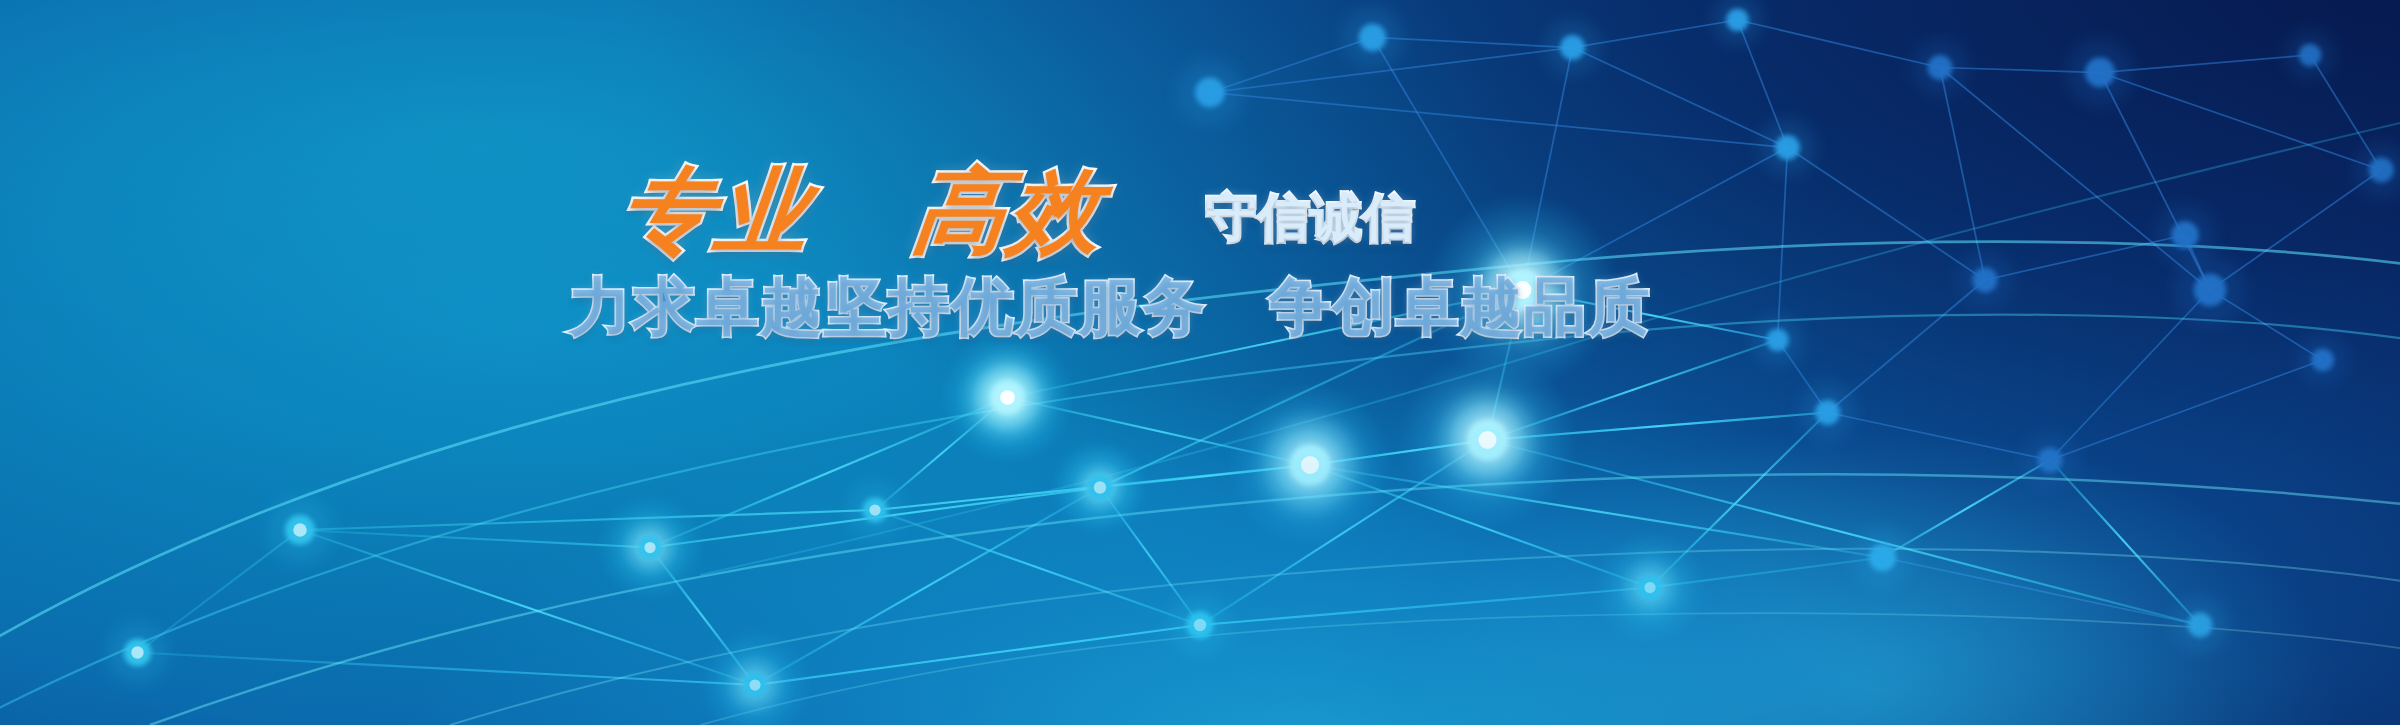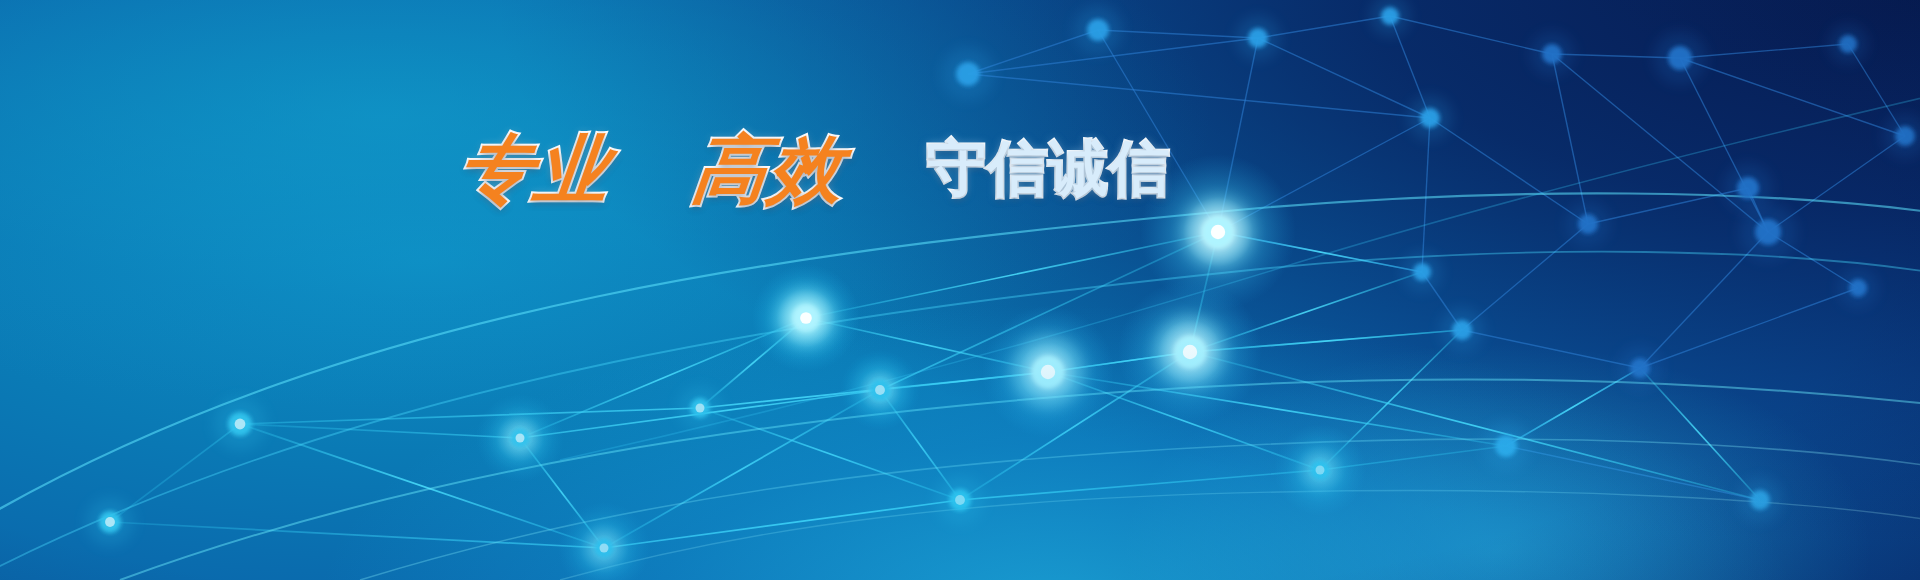--- a/index.html
+++ b/index.html
@@ -54,21 +54,21 @@
     text-shadow:0 0 10px rgba(255,255,255,.35), 0 3px 7px rgba(2,24,60,.45);
     display:inline-block;
     transform:skewX(-6deg);
   }
   #headline .gap{display:inline-block;width:26px;}
   #headline .kw2{
     color:#d8ecfb;
     font-family:"Liberation Sans","DejaVu Sans",sans-serif;
     font-style:normal;
     font-weight:bold;
-    font-size:60px;
+    font-size:41px;
     -webkit-text-stroke:3px #ffffff;
     paint-order:stroke fill;
     text-shadow:0 0 8px rgba(180,225,255,.5), 0 3px 6px rgba(2,24,60,.4);
     display:inline-block;
     vertical-align:6px;
     letter-spacing:1px;
   }
 
   #subline{
     margin-top:14px;
@@ -280,16 +280,21 @@
   <div id="text-block">
 
     <div id="headline">
       <span class="kw">专业</span>
       <span class="gap"></span>
       <span class="kw">高效</span>
       <span class="gap"></span>
       <span class="kw2">守信诚信</span>
     </div>
 
+    <div id="subline">
+      <span>力求卓越坚持优质服务</span>
+      <span class="sgap"></span>
+      <span>争创卓越品质</span>
+    </div>
 
   </div>
 
 </div>
 
 </body></html>

